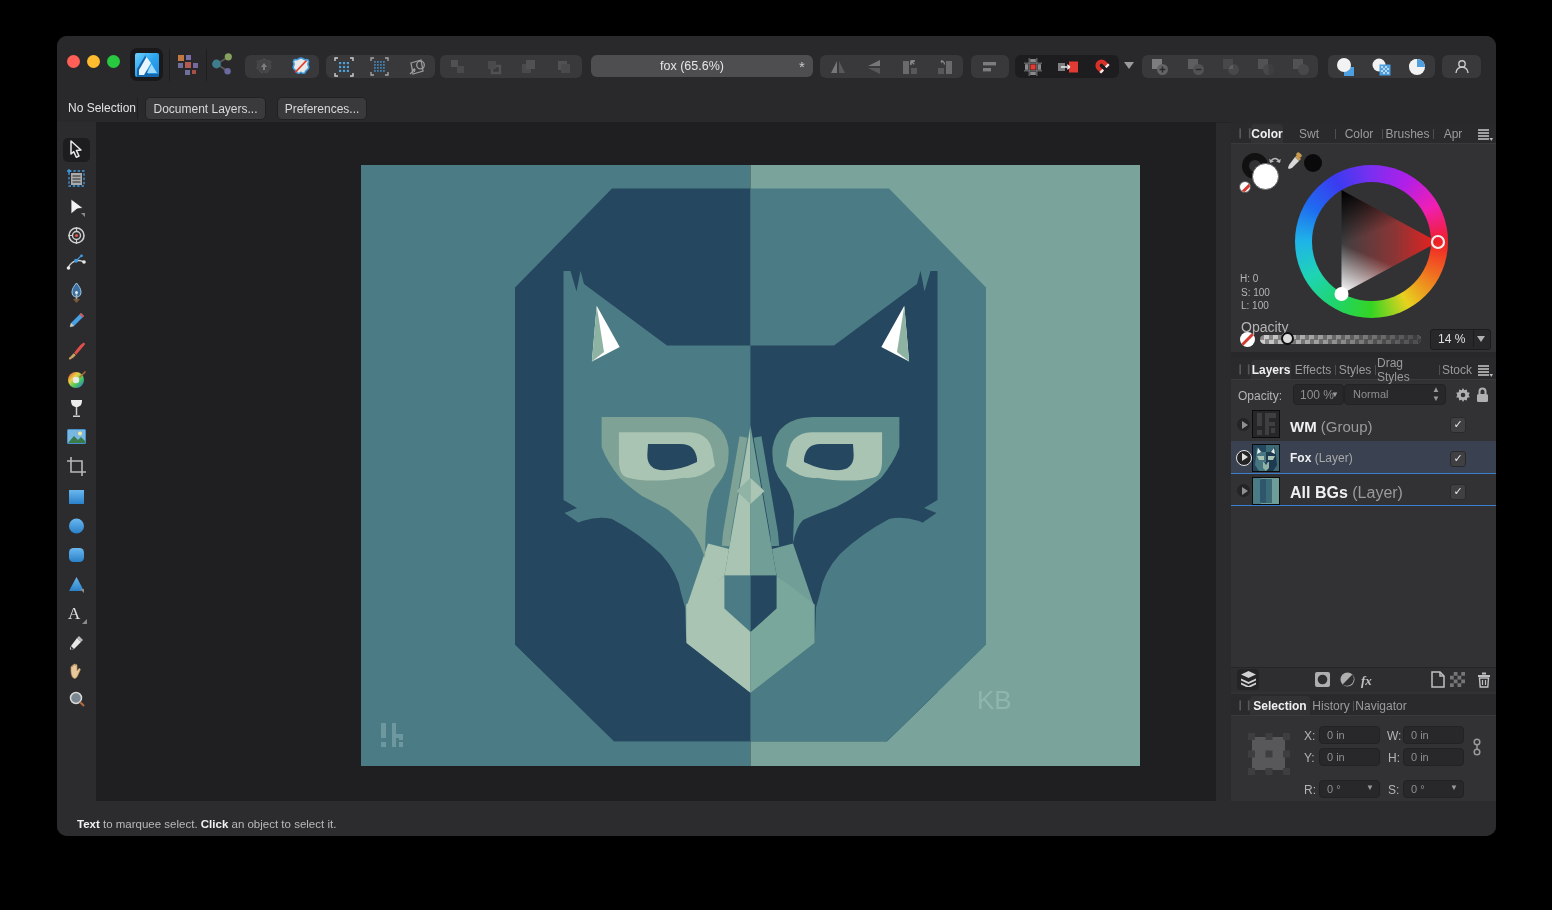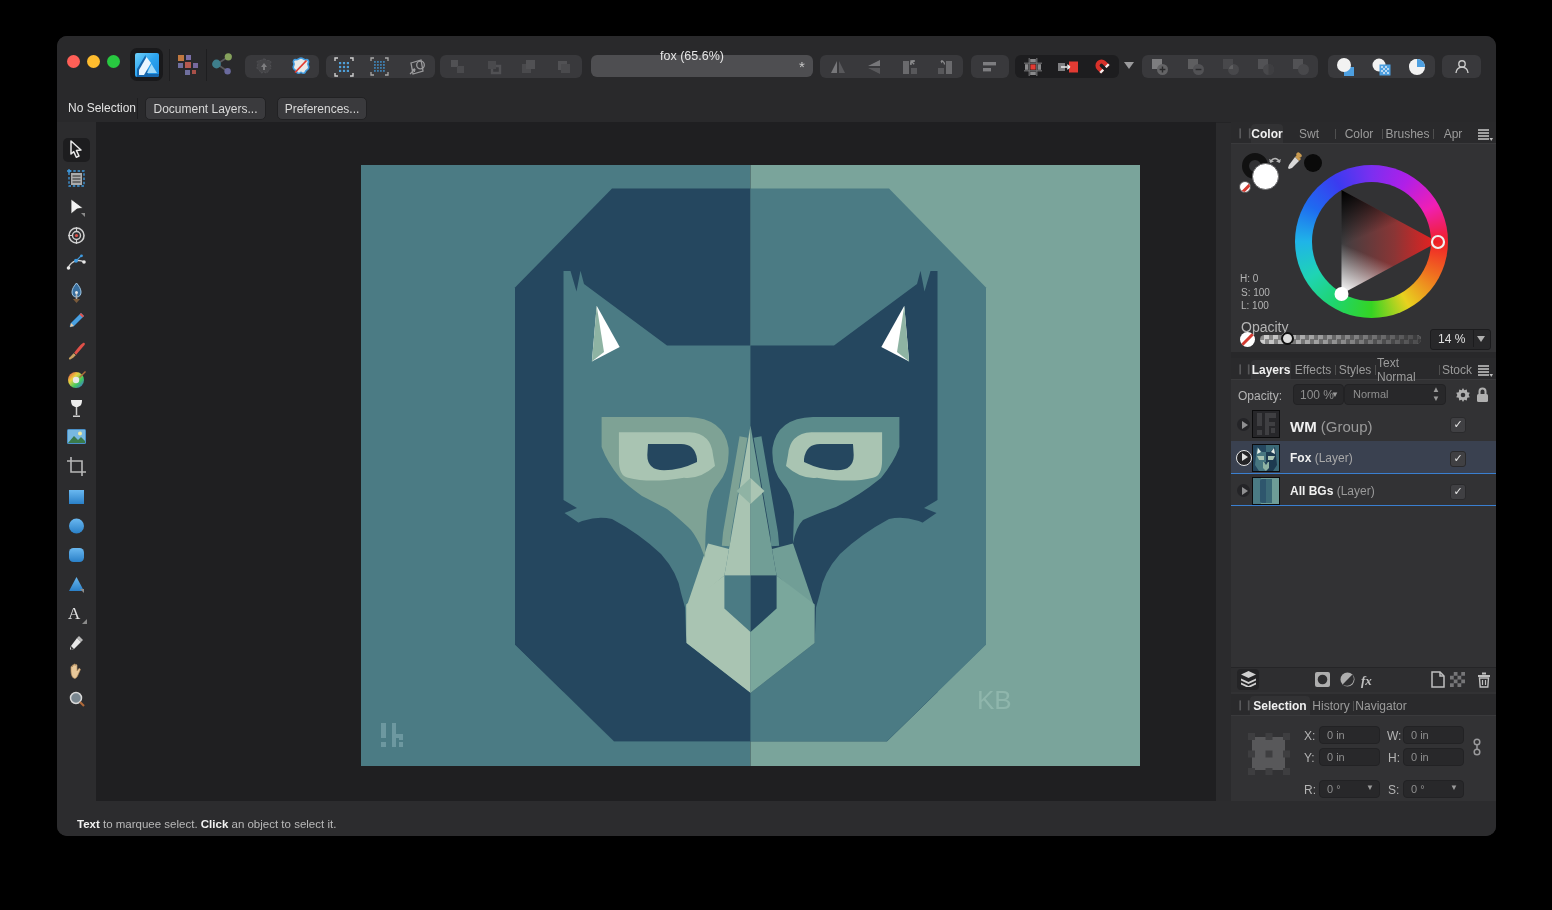--- a/index.html
+++ b/index.html
@@ -160,21 +160,21 @@
     </div>
   <div class="cell" style="left:106px;width:36px">
       <svg width="18" height="18" viewBox="0 0 18 18">
         <rect x="3" y="3" width="9" height="9" fill="#515154"></rect>
         <rect x="6" y="6" width="9" height="9" fill="#4a4a4d"></rect>
       </svg>
     </div>
 </div>
 
 <div class="abs" style="left:591px;top:55px;width:222px;height:22px;background:#4e4e51;border-radius:6px"></div>
-<div class="abs" style="left:591px;top:45px;width:202px;height:22px;color:#e6e6e6;font-size:12.5px;display:flex;align-items:center;justify-content:center">fox (65.6%)</div>
+<div class="abs" style="left:591px;top:55px;width:202px;height:22px;color:#e6e6e6;font-size:12.5px;display:flex;align-items:center;justify-content:center">fox (65.6%)</div>
 <div class="abs" style="left:799px;top:58px;color:#c8c8c8;font-size:15px">*</div>
 
 <div class="btn" style="left:820px;top:55px;width:143px;height:23px">
   <div class="cell" style="left:0;width:36px">
       <svg width="20" height="18" viewBox="0 0 20 18">
         <path d="M9 3 L9 15 L3 15 Z" fill="#77777a"></path>
         <path d="M11 3 L11 15 L17 15 Z" fill="#58585b"></path>
       </svg>
     </div>
   <div class="cell" style="left:36px;width:36px">
@@ -579,21 +579,21 @@
 
 <div class="abs" style="left:1231px;top:352px;width:265px;height:6px;background:#28282a"></div>
 
 <div class="abs" style="left:1231px;top:358px;width:265px;height:21px;background:#2a2a2c;border-bottom:1px solid #3a3a3c"></div>
 <div class="abs" style="left:1236px;top:363px;color:#58585a;font-size:10px">❙❙</div>
 <div class="tab tabsel" style="left:1251px;top:360px;width:40px;height:19px">Layers</div>
 <div class="tab" style="left:1293px;top:360px;width:40px;height:19px">Effects</div>
 <div class="abs" style="left:1334px;top:363px;color:#555;font-size:11px">|</div>
 <div class="tab" style="left:1337px;top:360px;width:36px;height:19px">Styles</div>
 <div class="abs" style="left:1374px;top:363px;color:#555;font-size:11px">|</div>
-<div class="tab" style="left:1377px;top:360px;width:62px;height:19px">Text Normal</div>
+<div class="tab" style="left:1377px;top:360px;width:62px;height:19px">Drag Styles</div>
 <div class="abs" style="left:1438px;top:363px;color:#555;font-size:11px">|</div>
 <div class="tab" style="left:1440px;top:360px;width:34px;height:19px">Stock</div>
 <div class="abs" style="left:1477px;top:363px"><svg width="16" height="13" viewBox="0 0 16 13">
       <g stroke="#c0c0c0" stroke-width="1.6">
         <line x1="1" y1="2" x2="12" y2="2"></line>
         <line x1="1" y1="5" x2="12" y2="5"></line>
         <line x1="1" y1="8" x2="12" y2="8"></line>
         <line x1="1" y1="11" x2="12" y2="11"></line>
       </g>
       <path d="M12.5 10 l3.5 0 -1.75 3 Z" fill="#c0c0c0"></path>
@@ -656,21 +656,21 @@
 <div class="abs" style="left:1231px;top:504.5px;width:265px;height:1.2px;background:#3a7fd0"></div>
 <div class="abs" style="left:1237px;top:484px;width:13px;height:13px;border-radius:50%;background:#242427"></div>
 <div class="abs" style="left:1242px;top:486.5px;width:0;height:0;border-top:4px solid transparent;border-bottom:4px solid transparent;border-left:6px solid #8f8f91"></div>
 <div class="abs" style="left:1252px;top:477px;width:28px;height:28px;background:#4b7b84;border:1px solid #0c0c0d;box-sizing:border-box;overflow:hidden">
 <svg width="26" height="26" viewBox="0 0 26 26">
       <rect width="26" height="26" fill="#6f9d97"></rect>
       <rect x="0" y="0" width="8" height="26" fill="#4b7b84"></rect>
       <rect x="7" y="1" width="12" height="24" rx="2" fill="#2e566d"></rect>
       <rect x="13" y="1" width="6" height="24" fill="#3c6a77"></rect>
     </svg></div>
-<div class="abs" style="left:1290px;top:484px;font-size:12px;color:#f0f0f0"><b>All BGs</b> <span style="color:#9a9a9a">(Layer)</span></div>
+<div class="abs" style="left:1290px;top:484px;font-size:16px;color:#f0f0f0"><b>All BGs</b> <span style="color:#9a9a9a">(Layer)</span></div>
 <div class="chk" style="left:1450px;top:483.5px">✓</div>
 
 <div class="abs" style="left:1231px;top:667px;width:265px;height:24px;background:#2e2e30;border-top:1px solid #252527"></div>
 <div class="abs" style="left:1237px;top:669px;width:22px;height:21px;background:#242426;border-radius:4px"></div>
 <div class="abs" style="left:1241px;top:671px"><svg width="15" height="16" viewBox="0 0 15 16">
       <g fill="#d0d0d0">
         <path d="M7.5 0 L15 3.5 L7.5 7 L0 3.5 Z"></path>
         <path d="M0 7.5 L7.5 11 L15 7.5 L15 9.5 L7.5 13 L0 9.5 Z"></path>
         <path d="M0 11.5 L7.5 15 L15 11.5 L15 13.5 L7.5 17 L0 13.5 Z"></path>
       </g>

